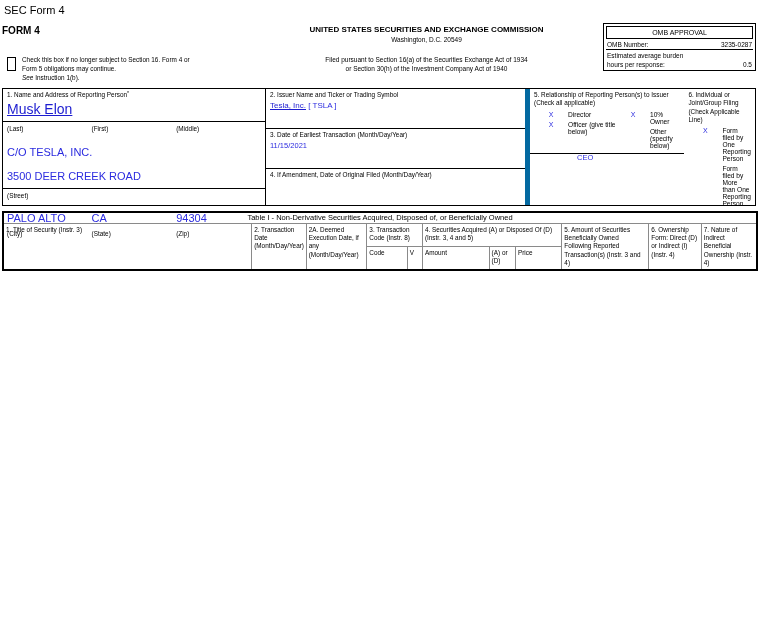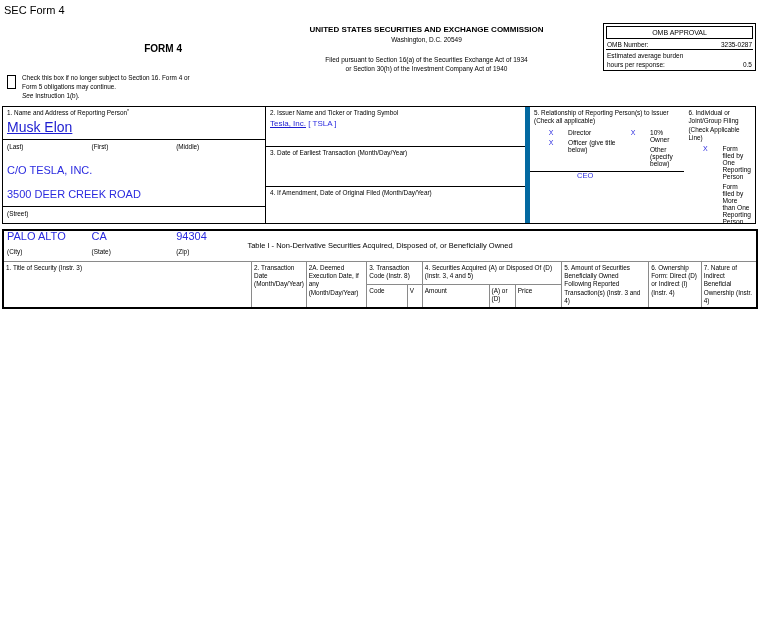--- a/index.html
+++ b/index.html
@@ -4,21 +4,21 @@
 <style>
   :root{ --link:#1d1dd0; --val:#2b2bdf; }
   *{box-sizing:border-box}
   html,body{margin:0;padding:0;background:#fff}
   body{width:760px;height:621px;font-family:"Liberation Sans",sans-serif;color:#000;overflow:hidden}
   .page{width:758px;padding:3px 2px 0 2px;position:relative}
   .sec-label{font-size:11px;margin:1px 0 3px 2px}
   
   .hdr{display:flex;align-items:flex-start}
   .hdr-left{width:248px;flex:none}
-  .form4{font-weight:bold;font-size:10px;width:180px;text-align:right;margin-top:24px}
+  .form4{font-weight:bold;font-size:10px;width:180px;text-align:left;margin-top:6px}
   .chk-row{display:flex;margin-top:20px;margin-left:5px}
   .chkbox{width:9px;height:14px;border:1px solid #000;margin-right:6px;flex:none;margin-top:1px}
   .chk-text{font-size:6.4px;line-height:1.4;width:170px}
   .chk-note-see{font-style:italic}
   .hdr-center{flex:1;text-align:center;padding-top:6px}
   .commission{font-weight:bold;font-size:8px}
   .addr{font-size:6.5px;margin-top:2px}
   .stmt{font-weight:bold;font-size:8px;margin-top:14px}
   .fp{font-size:6.5px;margin-top:12px;line-height:1.45}
   .omb{width:153px;flex:none;border:1px solid #000;padding:2px;font-size:6.5px;margin-top:4px}
@@ -49,21 +49,21 @@
   .cell-filing{flex:1;padding:2px 4px}
   .chkline{display:flex;font-size:6.6px;margin-top:3px}
   .xmark{width:34px;text-align:center;color:var(--val);flex:none;font-size:7px}
   .chklbl{flex:1}
   .rel-cols{display:flex}
   .rel-left{width:56%}.rel-right{width:44%}
   .ceo{color:var(--val);text-align:center;font-size:7.5px;margin-top:4px;width:70%}
   
   table.t1{border-collapse:collapse;width:756px;table-layout:fixed;margin-top:5px;border:2px solid #000}
   .t1 th,.t1 td{border:1px solid #8a8a8a;vertical-align:top;overflow:hidden}
-  .t1 .tcap{font-size:7.5px;text-align:center;padding:10px;color:#000;font-weight:normal}
+  .t1 .tcap{font-size:7.5px;text-align:center;padding:0;color:#000;font-weight:normal}
   .t1 thead th{font-size:6.4px;font-weight:normal;text-align:left;padding:2px 2px;line-height:1.3;color:#000}
   sup{font-size:5.2px;line-height:0;vertical-align:baseline;position:relative;top:-0.45em}
 </style>
 </head>
 <body>
 
 <div class="page">
 
   <div class="sec-label">SEC Form 4</div>
 
@@ -131,20 +131,21 @@
     <div class="mid-col">
       <div class="cell cell-issuer">
         <div class="lab">2. Issuer Name and Ticker or Trading Symbol</div>
         <div class="issuer-line">
           <span class="lnk">Tesla, Inc.</span>
           <span class="blue">[ TSLA ]</span>
         </div>
       </div>
       <div class="cell cell-date3">
         <div class="lab">3. Date of Earliest Transaction (Month/Day/Year)</div>
+        <div class="blue val-line">11/15/2021</div>
       </div>
       <div class="cell">
         <div class="lab">4. If Amendment, Date of Original Filed (Month/Day/Year)</div>
       </div>
     </div>
 
     <div class="right-col">
       <div class="cell-rel">
         <div class="lab">5. Relationship of Reporting Person(s) to Issuer</div>
         <div class="lab">(Check all applicable)</div>

